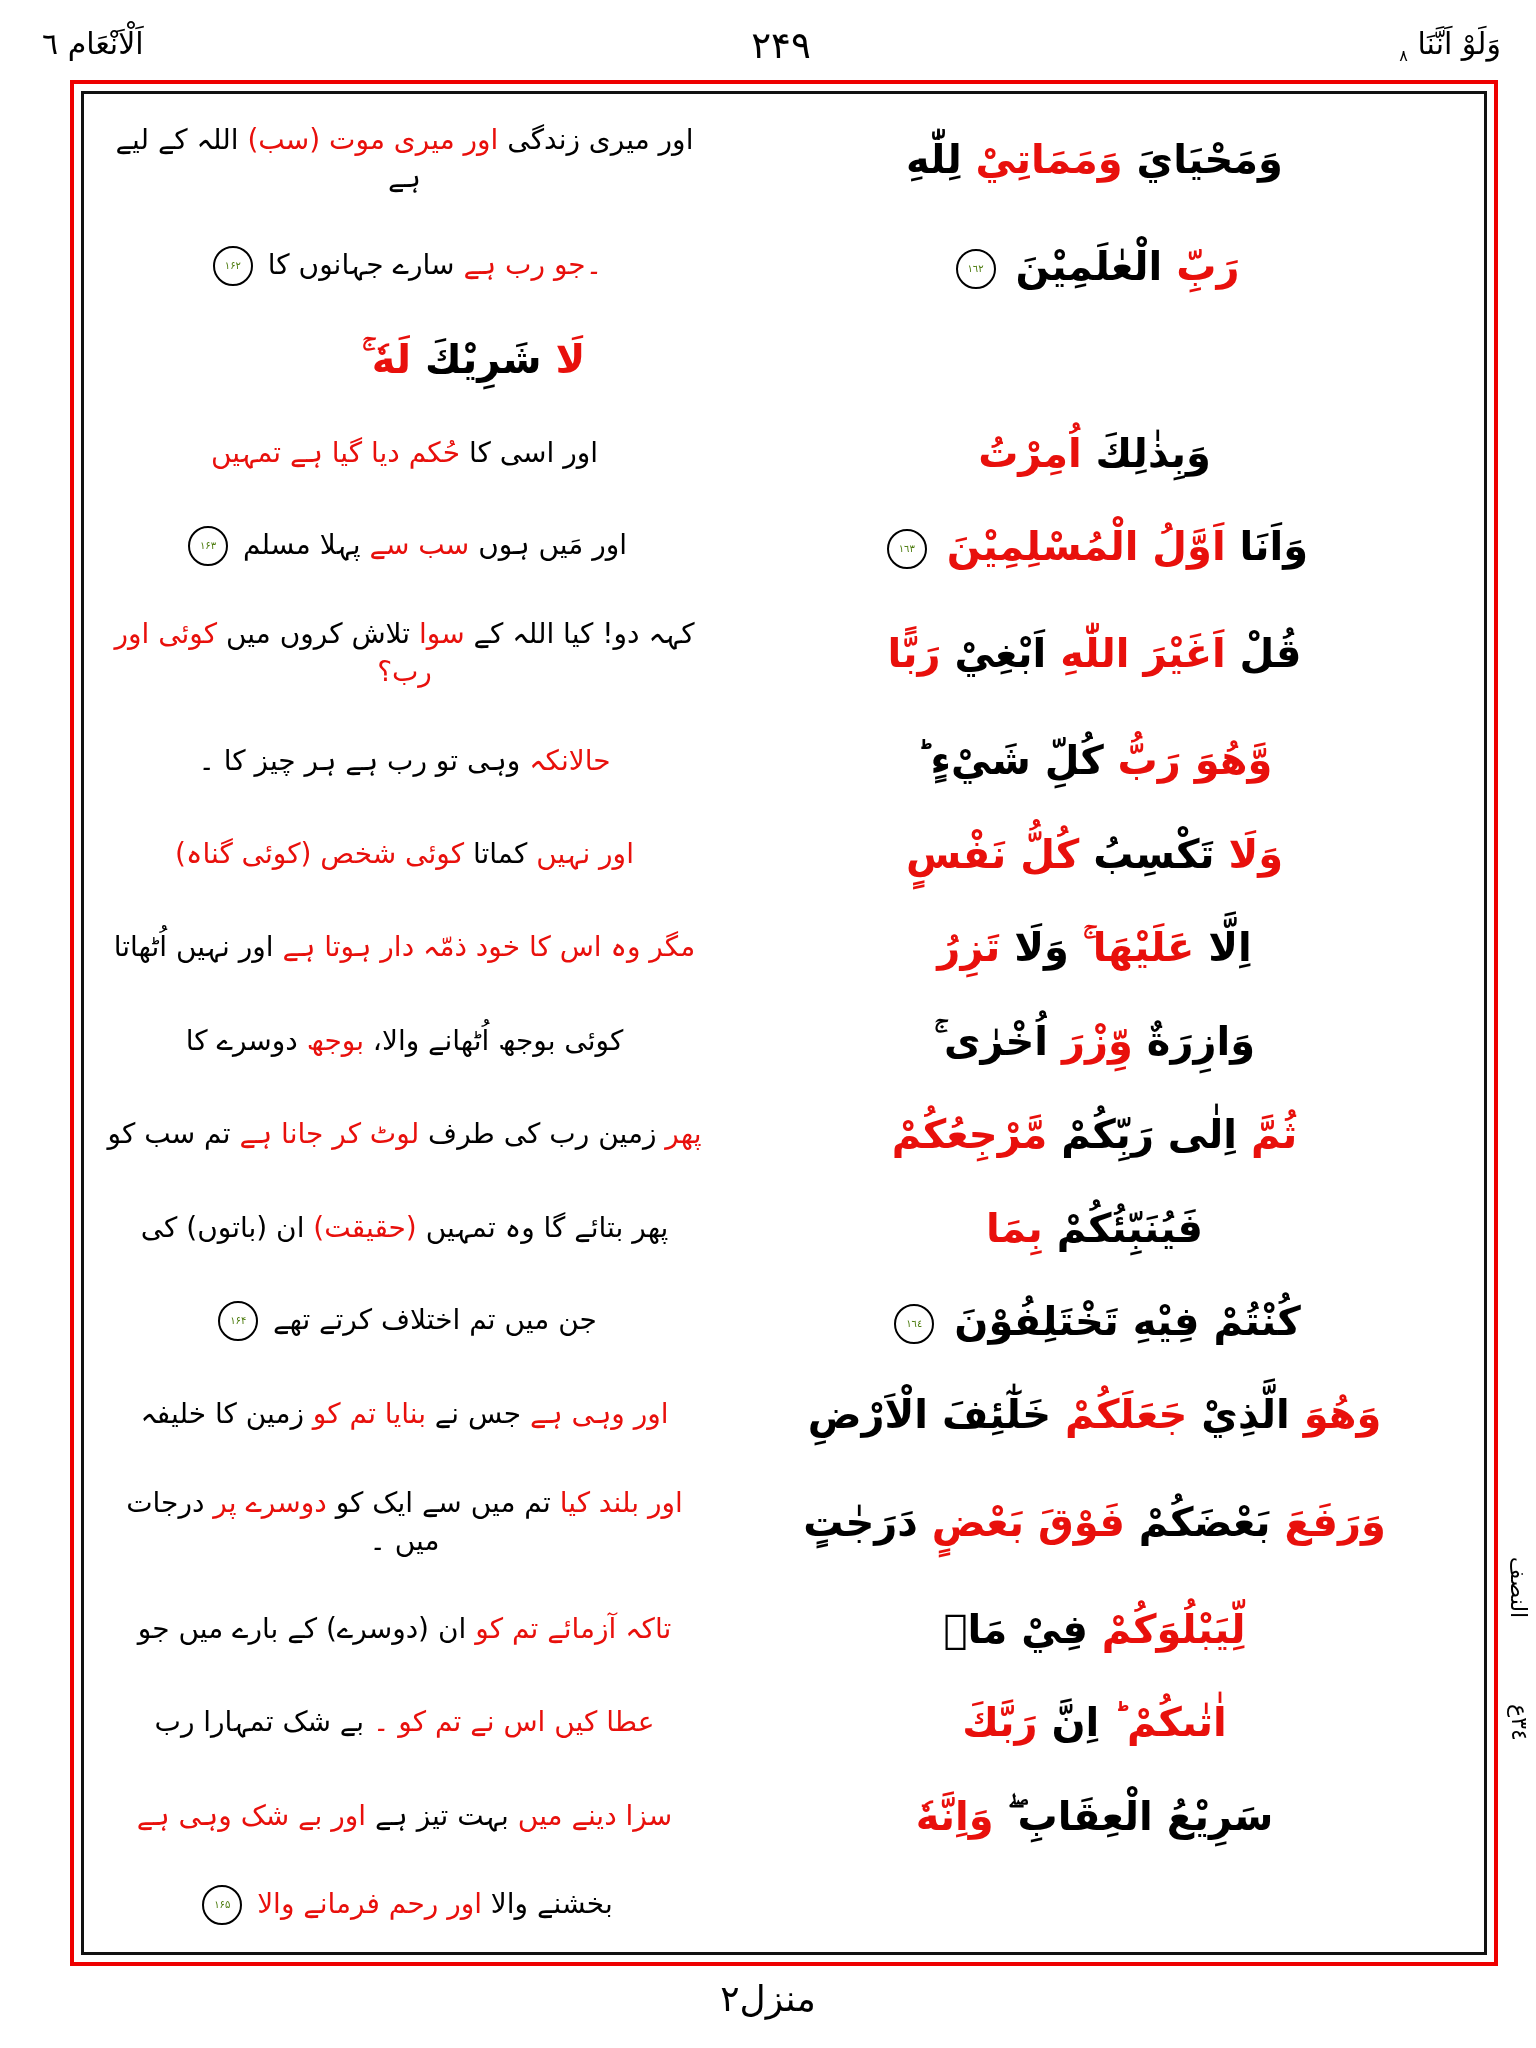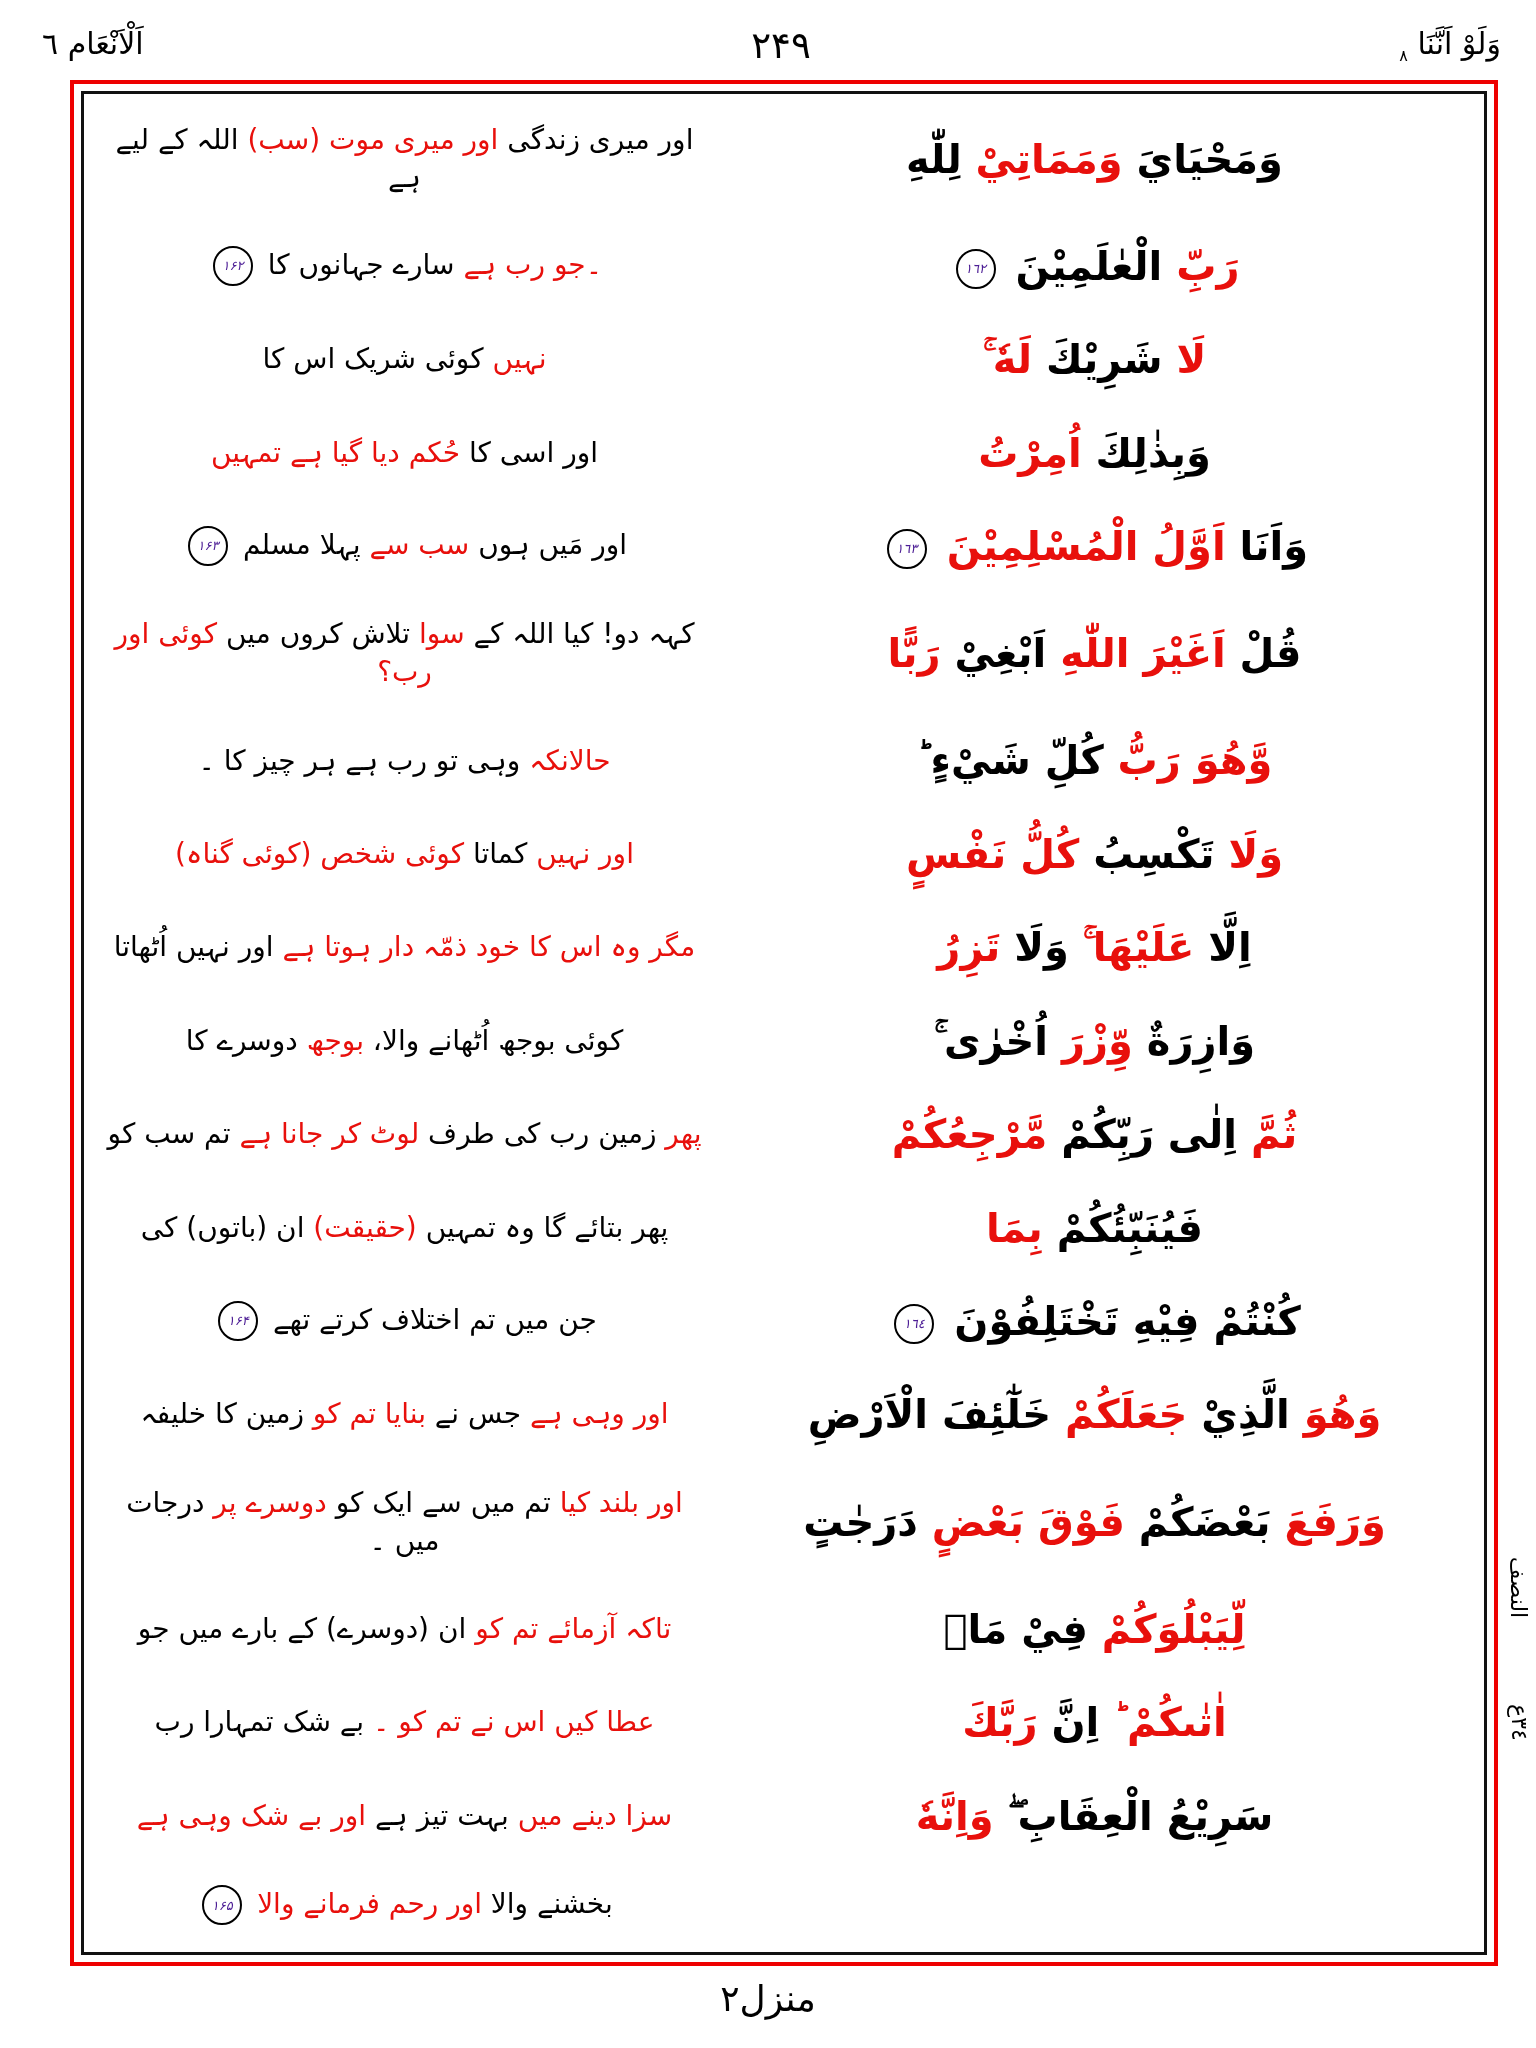--- a/index.html
+++ b/index.html
@@ -20,22 +20,22 @@
          display:flex;flex-direction:column;justify-content:space-around;align-items:center;}
   
   .vrow{display:flex;flex-direction:row;align-items:center;width:100%;}
   .cell{box-sizing:border-box;}
   .urdu{width:45%;font-size:28px;line-height:1.35;text-align:center;padding:0 8px;}
   .arabic{width:55%;font-size:40px;line-height:1.2;text-align:center;padding:0 10px;font-weight:bold;}
   .blk{color:#000;}
   .red{color:var(--text-red,#e8100c);}
   .vnum{display:inline-flex;align-items:center;justify-content:center;
         width:36px;height:36px;border:2.5px solid #000;border-radius:50%;
-        font-size:13px;font-weight:normal;color:#4c1d95;vertical-align:middle;
-        margin:0 6px;line-height:1;background:#fff;font-style:italic;}
+        font-size:10px;font-weight:normal;color:#4d7c0f;vertical-align:middle;
+        margin:0 6px;line-height:1;background:#fff;}
   
   .margin-note{position:absolute;right:-4px;top:1575px;width:42px;
         display:flex;flex-direction:column;align-items:center;gap:110px;}
   .margin-note span{display:block;transform:rotate(90deg);white-space:nowrap;
         font-size:22px;color:#000;}
   
   .footer{position:absolute;left:0;top:1978px;width:100%;text-align:center;
         font-size:36px;}
 </style>
 </head>
@@ -60,21 +60,20 @@
       <div class="content">
           <div class="vrow">
             <div class="cell urdu" dir="rtl"><span class="blk">اور میری زندگی </span><span class="red">اور میری موت (سب) </span><span class="blk">اللہ کے لیے ہے</span></div>
             <div class="cell arabic" dir="rtl"><span class="blk">وَمَحْيَايَ </span><span class="red">وَمَمَاتِيْ </span><span class="blk">لِلّٰهِ</span></div>
           </div>
           <div class="vrow">
             <div class="cell urdu" dir="rtl"><span class="red">۔جو رب ہے </span><span class="blk">سارے جہانوں کا </span><span class="vnum">۱۶۲</span></div>
             <div class="cell arabic" dir="rtl"><span class="red">رَبِّ </span><span class="blk">الْعٰلَمِيْنَ </span><span class="vnum">١٦٢</span></div>
           </div>
           <div class="vrow">
-            <div class="cell urdu" dir="rtl"><span class="red">نہیں </span><span class="blk">کوئی شریک اس کا</span></div>
             <div class="cell arabic" dir="rtl"><span class="red">لَا </span><span class="blk">شَرِيْكَ </span><span class="red">لَهٗ ۚ</span></div>
           </div>
           <div class="vrow">
             <div class="cell urdu" dir="rtl"><span class="blk">اور اسی کا </span><span class="red">حُکم دیا گیا ہے تمہیں</span></div>
             <div class="cell arabic" dir="rtl"><span class="blk">وَبِذٰلِكَ </span><span class="red">اُمِرْتُ</span></div>
           </div>
           <div class="vrow">
             <div class="cell urdu" dir="rtl"><span class="blk">اور مَیں ہوں </span><span class="red">سب سے </span><span class="blk">پہلا مسلم </span><span class="vnum">۱۶۳</span></div>
             <div class="cell arabic" dir="rtl"><span class="blk">وَاَنَا </span><span class="red">اَوَّلُ الْمُسْلِمِيْنَ </span><span class="vnum">١٦٣</span></div>
           </div>

